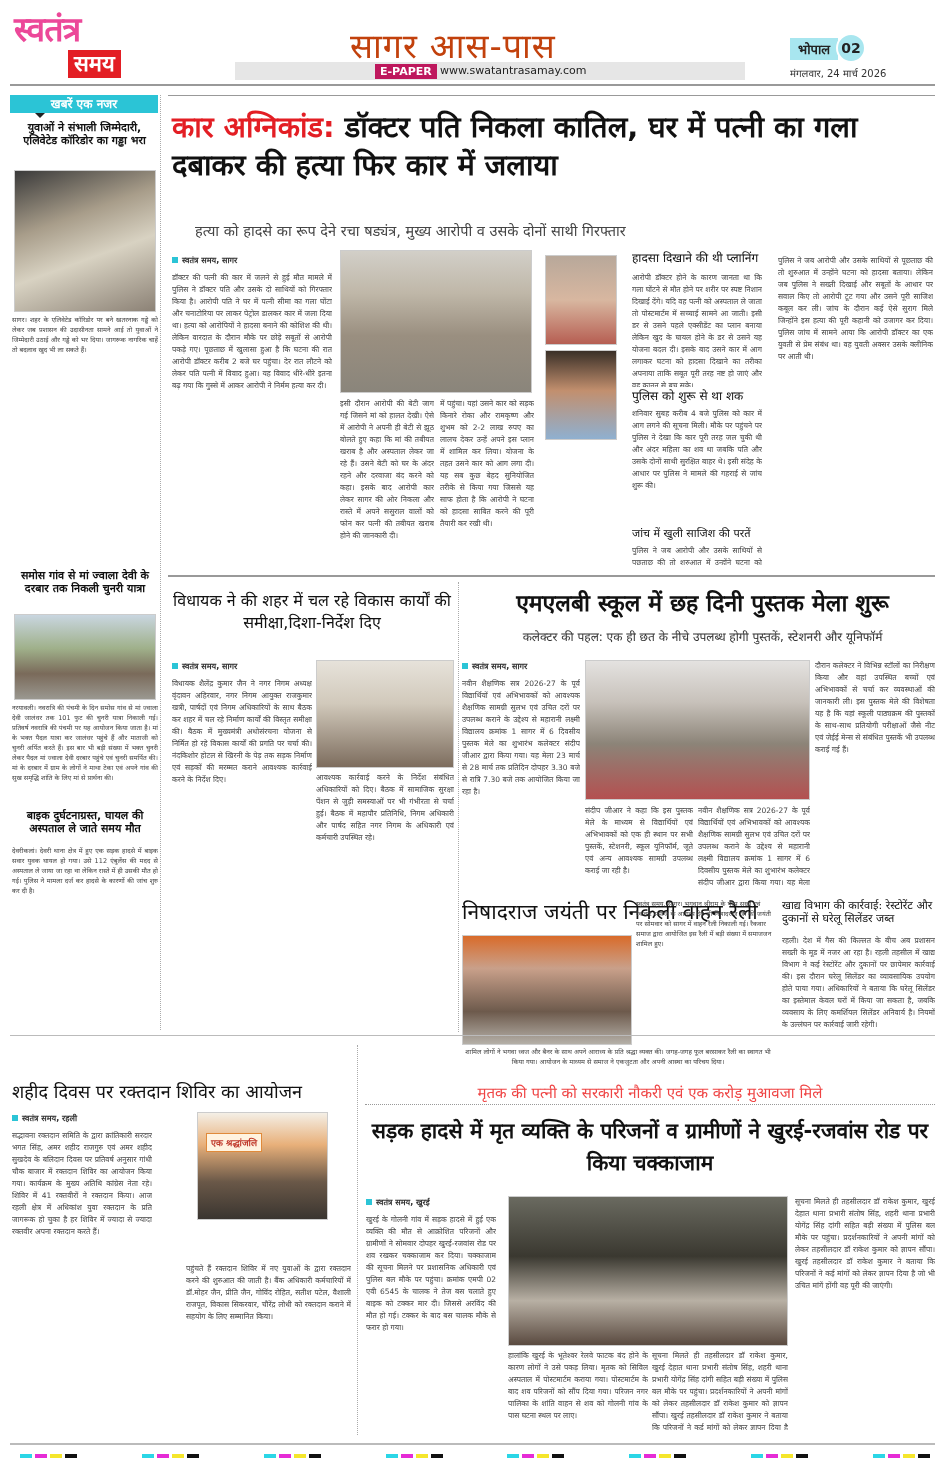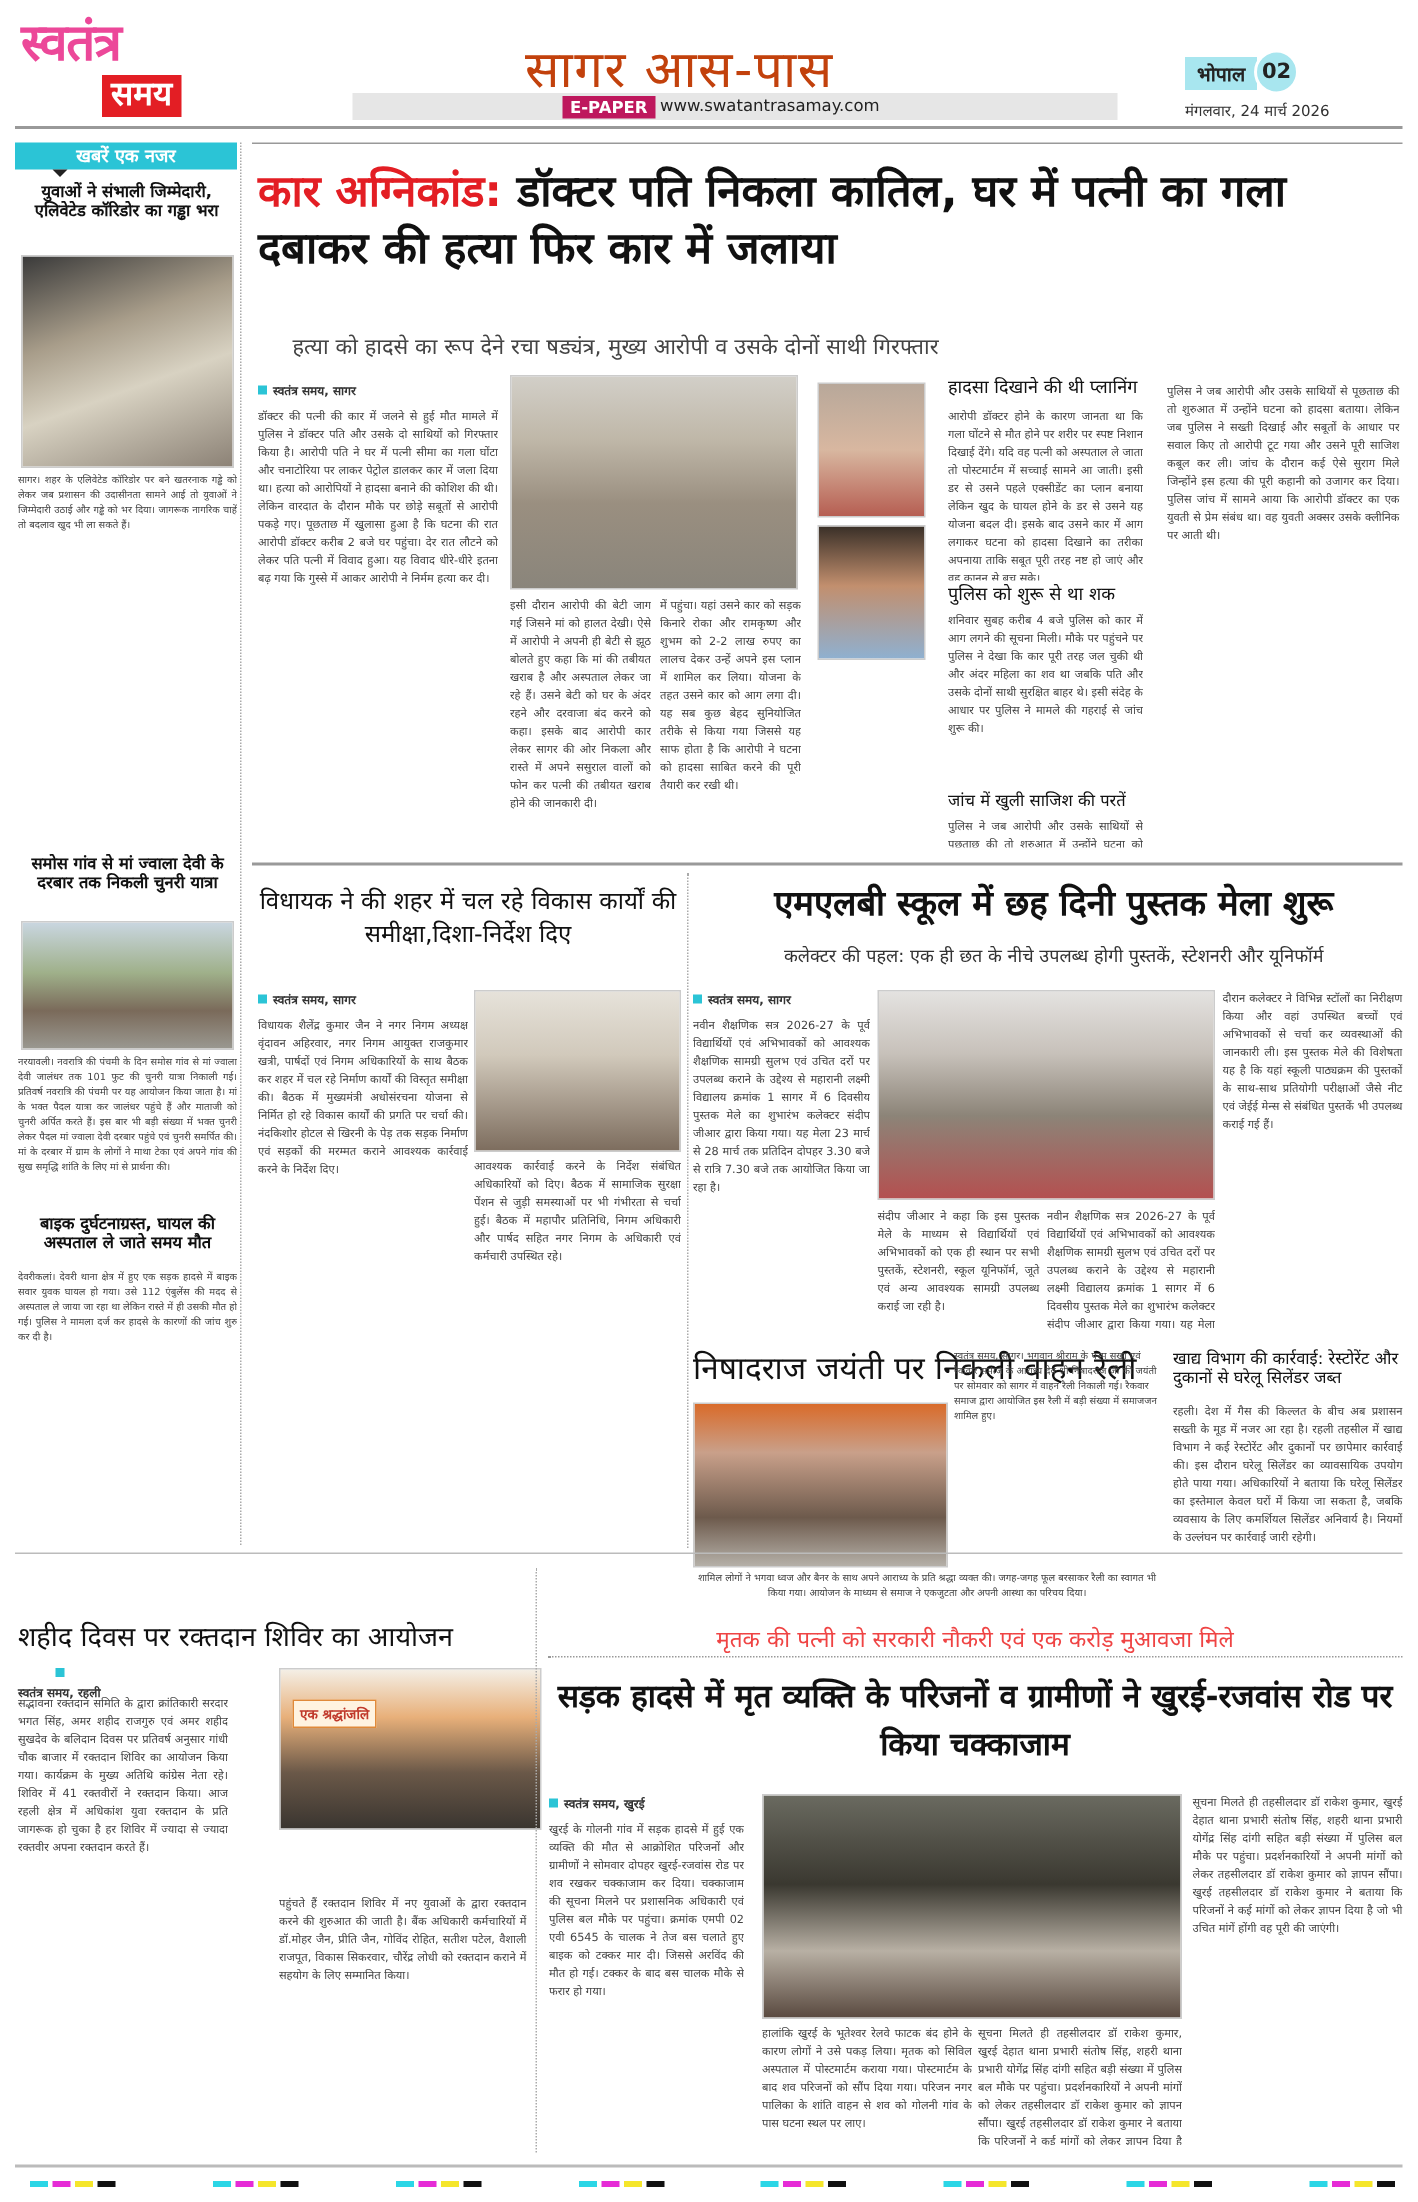--- a/index.html
+++ b/index.html
@@ -105,26 +105,26 @@
 <div class="abs photo" style="left:462px;top:935px;width:170px;height:110px;background:linear-gradient(180deg,#d96b2a 0%,#c9a08a 30%,#6d5a4c 70%,#b5b0a8 100%);"></div>
 <div class="abs col-text" style="left:636px;top:899px;width:138px;height:110px;overflow:hidden;font-size:6.5px;line-height:10px;text-align:left;">स्वतंत्र समय, सागर। भगवान श्रीराम के परम सखा एवं रैकवार समाज के आराध्य देव श्री निषादराज जी की जयंती पर सोमवार को सागर में वाहन रैली निकाली गई। रैकवार समाज द्वारा आयोजित इस रैली में बड़ी संख्या में समाजजन शामिल हुए।</div>
 <div class="abs col-text" style="left:462px;top:1047px;width:312px;height:22px;overflow:hidden;font-size:6.5px;line-height:10px;text-align:center;">शामिल लोगों ने भगवा ध्वज और बैनर के साथ अपने आराध्य के प्रति श्रद्धा व्यक्त की। जगह-जगह फूल बरसाकर रैली का स्वागत भी किया गया। आयोजन के माध्यम से समाज ने एकजुटता और अपनी आस्था का परिचय दिया।</div>
 
 <div class="abs hl" style="left:782px;top:900px;width:155px;font-size:11px;font-weight:normal;">खाद्य विभाग की कार्रवाई: रेस्टोरेंट और दुकानों से घरेलू सिलेंडर जब्त</div>
 <div class="abs col-text" style="left:782px;top:935px;width:153px;height:135px;overflow:hidden;">रहली। देश में गैस की किल्लत के बीच अब प्रशासन सख्ती के मूड में नजर आ रहा है। रहली तहसील में खाद्य विभाग ने कई रेस्टोरेंट और दुकानों पर छापेमार कार्रवाई की। इस दौरान घरेलू सिलेंडर का व्यावसायिक उपयोग होते पाया गया। अधिकारियों ने बताया कि घरेलू सिलेंडर का इस्तेमाल केवल घरों में किया जा सकता है, जबकि व्यवसाय के लिए कमर्शियल सिलेंडर अनिवार्य है। नियमों के उल्लंघन पर कार्रवाई जारी रहेगी।</div>
 
 <div class="abs rule" style="left:10px;top:1035px;width:925px;height:1px;background:#bbb;"></div>
 
 <div class="abs hl" style="left:12px;top:1082px;width:345px;font-size:18px;font-weight:normal;">शहीद दिवस पर रक्तदान शिविर का आयोजन</div>
-<div class="abs byline" style="left:12px;top:1112px;flex-direction:column;">
+<div class="abs byline" style="left:12px;top:1112px;">
     <span class="sq"></span>
     <span>स्वतंत्र समय, रहली</span>
   </div>
 <div class="abs col-text" style="left:12px;top:1130px;width:140px;height:300px;overflow:hidden;">सद्भावना रक्तदान समिति के द्वारा क्रांतिकारी सरदार भगत सिंह, अमर शहीद राजगुरु एवं अमर शहीद सुखदेव के बलिदान दिवस पर प्रतिवर्ष अनुसार गांधी चौक बाजार में रक्तदान शिविर का आयोजन किया गया। कार्यक्रम के मुख्य अतिथि कांग्रेस नेता रहे। शिविर में 41 रक्तवीरों ने रक्तदान किया। आज रहली क्षेत्र में अधिकांश युवा रक्तदान के प्रति जागरूक हो चुका है हर शिविर में ज्यादा से ज्यादा रक्तवीर अपना रक्तदान करते हैं।</div>
-<div class="abs photo" style="left:186px;top:1112px;width:175px;height:108px;background:linear-gradient(180deg,#f4efe6 0%,#e8b07a 30%,#6a5848 65%,#3a3530 100%);">
+<div class="abs photo" style="left:197px;top:1112px;width:131px;height:108px;background:linear-gradient(180deg,#f4efe6 0%,#e8b07a 30%,#6a5848 65%,#3a3530 100%);">
   <div style="position:absolute;left:8px;top:20px;background:#fff3e0;color:#c0392b;font-size:9px;font-weight:bold;padding:2px 4px;border:1px solid #e08a3a">एक श्रद्धांजलि</div>
 </div>
 <div class="abs col-text" style="left:186px;top:1263px;width:165px;height:205px;overflow:hidden;">पहुंचते हैं रक्तदान शिविर में नए युवाओं के द्वारा रक्तदान करने की शुरुआत की जाती है। बैंक अधिकारी कर्मचारियों में डॉ.मोहर जैन, प्रीति जैन, गोविंद रोहित, सतीश पटेल, वैशाली राजपूत, विकास सिकरवार, चौरेंद्र लोधी को रक्तदान कराने में सहयोग के लिए सम्मानित किया।</div>
 <div class="abs" style="left:357px;top:1045px;width:1px;height:390px;border-left:1px dotted #aaa;"></div>
 
 <div class="abs" style="left:365px;top:1082px;width:570px;font-size:15px;color:#ef4444;text-align:center;">मृतक की पत्नी को सरकारी नौकरी एवं एक करोड़ मुआवजा मिले</div>
 <div class="abs dotline" style="left:365px;top:1104px;width:570px;"></div>
 <div class="abs hl" style="left:365px;top:1115px;width:570px;font-size:21px;text-align:center;line-height:32px;">सड़क हादसे में मृत व्यक्ति के परिजनों व ग्रामीणों ने खुरई-रजवांस रोड पर किया चक्काजाम</div>
 <div class="abs byline" style="left:366px;top:1196px;">
     <span class="sq"></span>

